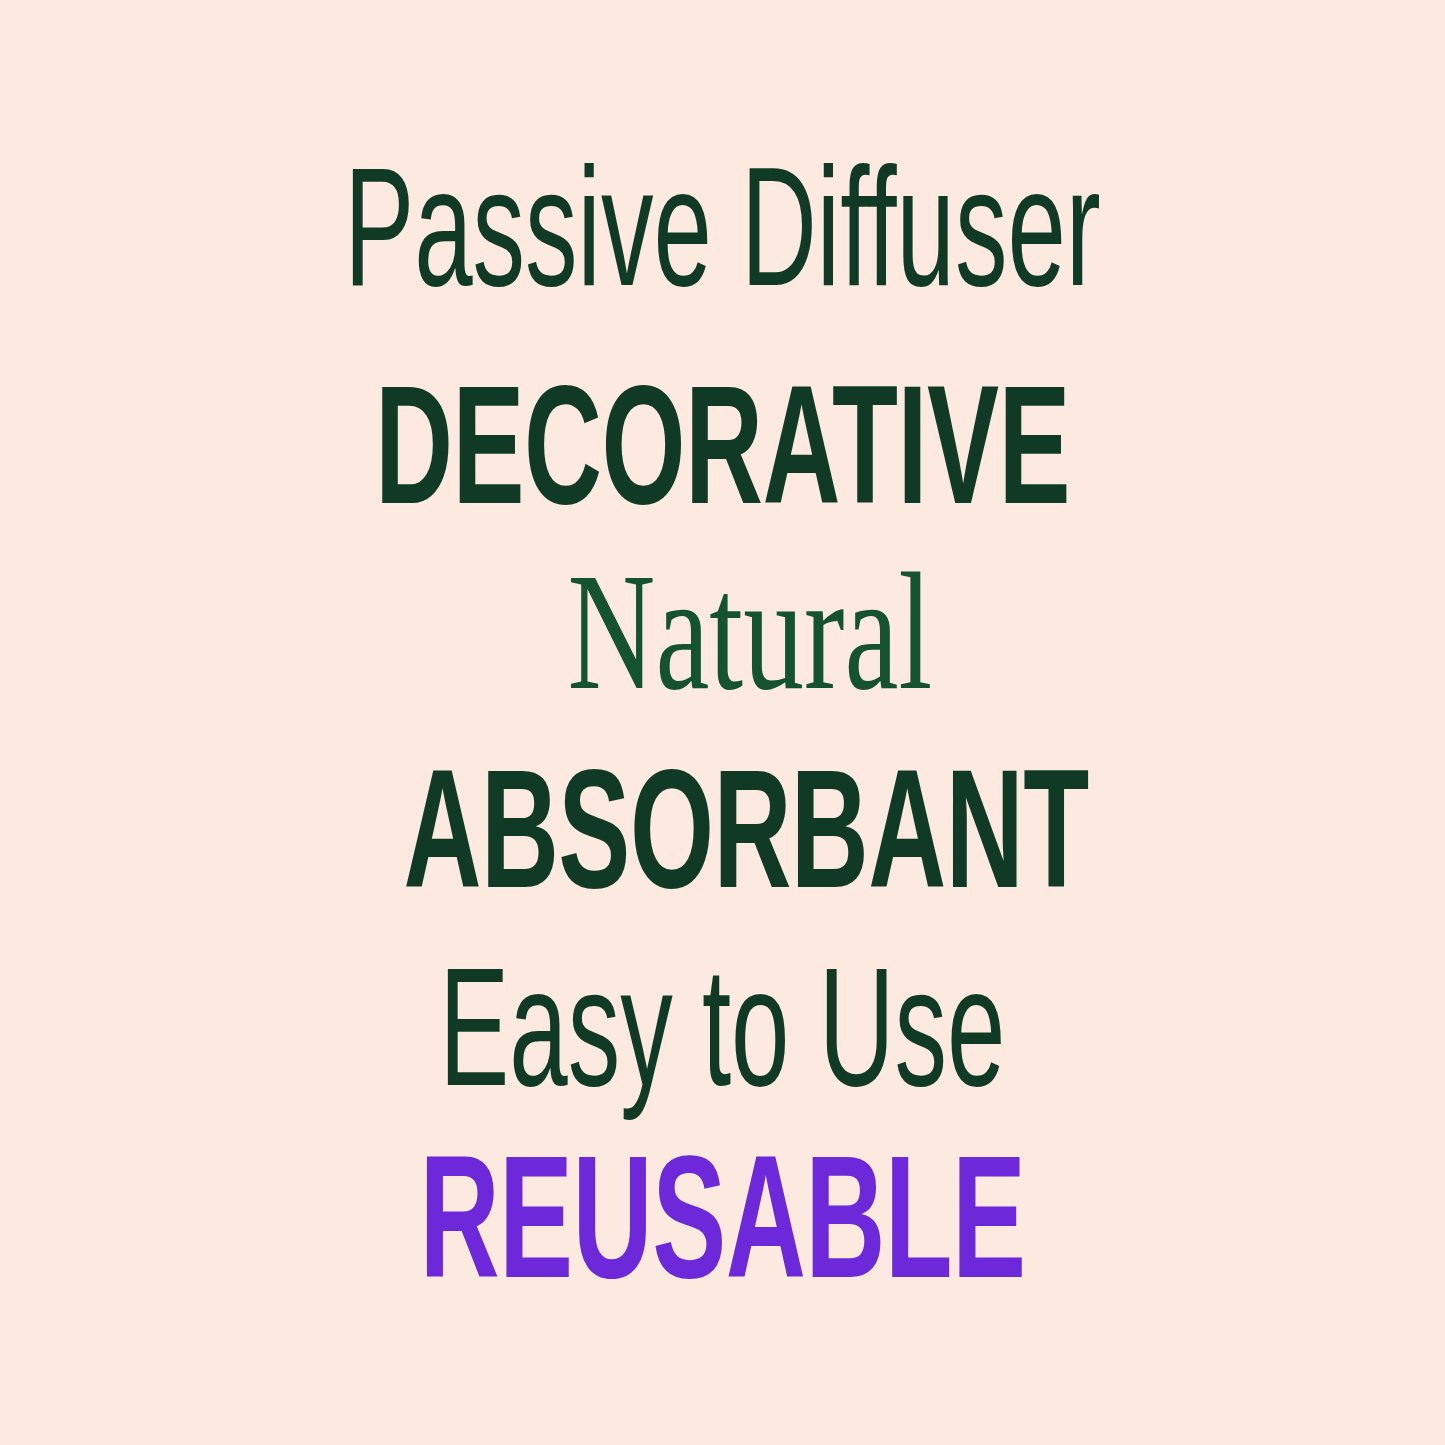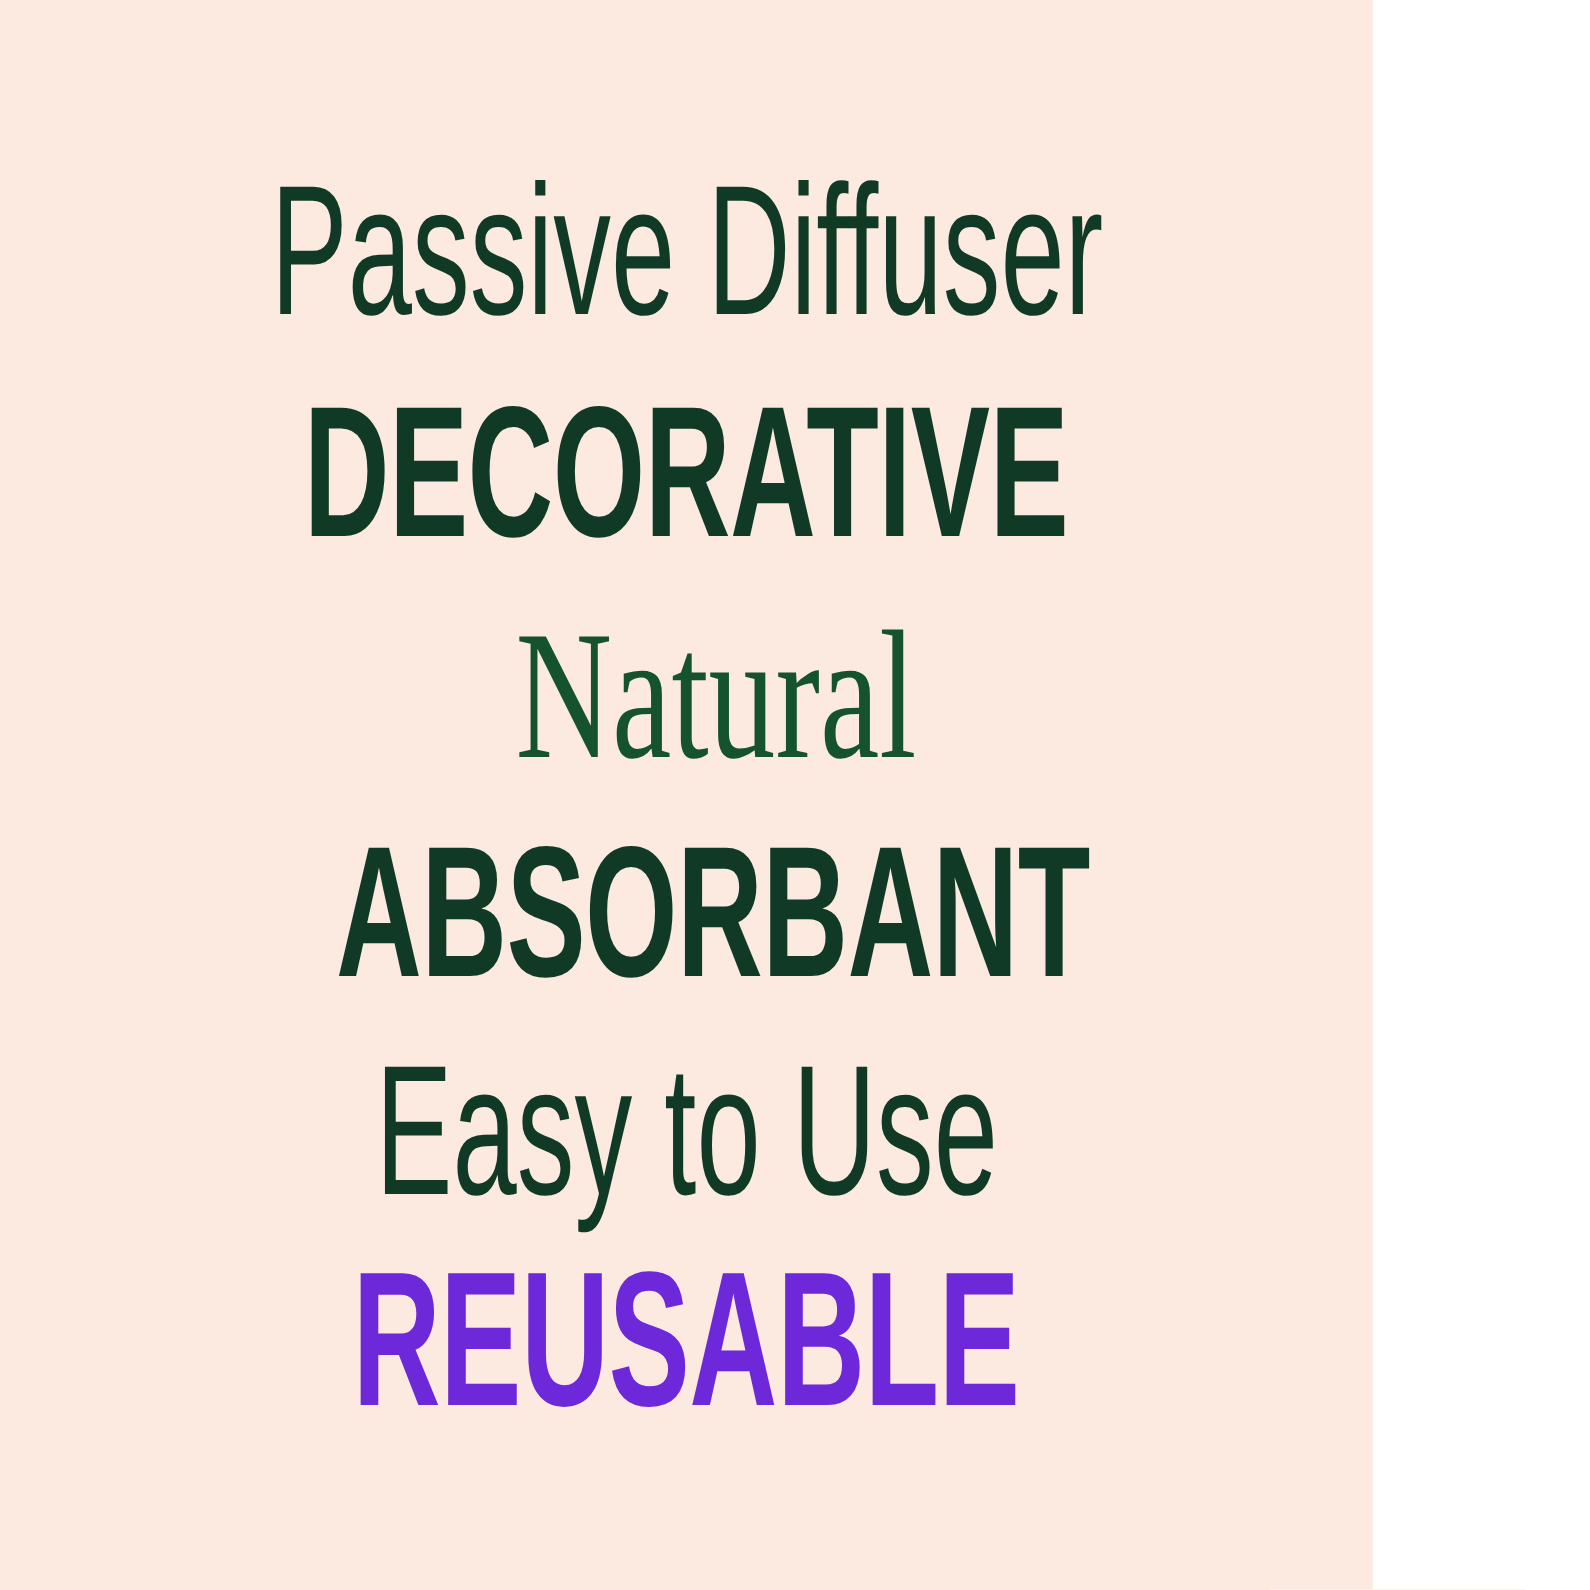--- a/index.html
+++ b/index.html
@@ -9,21 +9,21 @@
   }
   body {
     width: 1445px;
     height: 1445px;
     overflow: hidden;
     font-family: "Liberation Sans", sans-serif;
   }
 
   #poster {
     position: relative;
-    width: 1248px;
+    width: 1445px;
     height: 1445px;
     background: #FCE9DF;
     box-sizing: border-box;
     display: flex;
     flex-direction: column;
     align-items: center;
     justify-content: flex-start;
   }
 
   .feature-line {
@@ -67,21 +67,21 @@
     letter-spacing: -0.005em;
   }
   .style-bold .glyphs {
     display: inline-block;
     transform: scaleX(0.74) scaleY(1.16);
     transform-origin: center center;
   }
 
   
   #line-0 { top: 152px;  font-size: 150px; }
-  #line-1 { top: 356px;  font-size: 146px; }
+  #line-1 { top: 372px;  font-size: 146px; }
   #line-2 { top: 556px;  font-size: 152px; }
   #line-3 { top: 756px;  font-size: 146px; margin-left: 24px; }
   #line-4 { top: 952px;  font-size: 150px; }
   #line-5 { top: 1142px; font-size: 150px; }
 </style>
 </head>
 <body>
 
 <div id="poster" style="background: rgb(252, 233, 223);">
 

